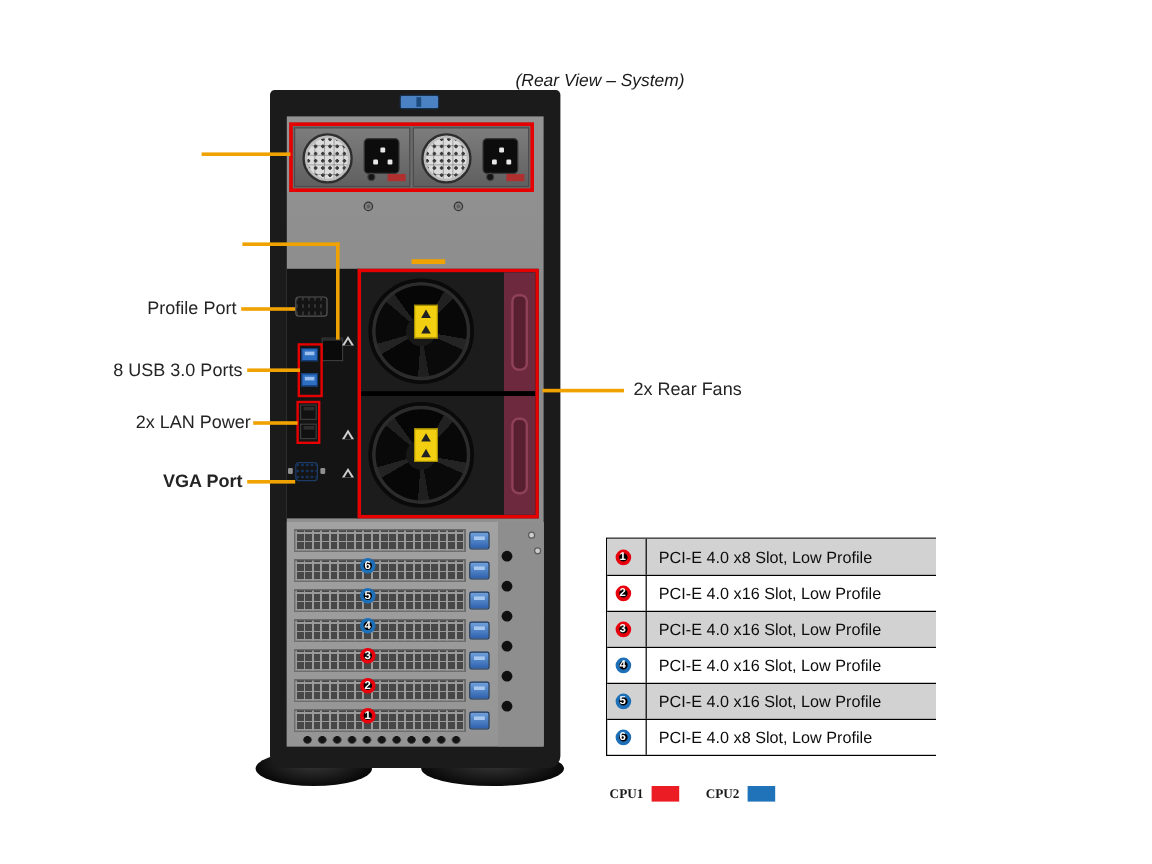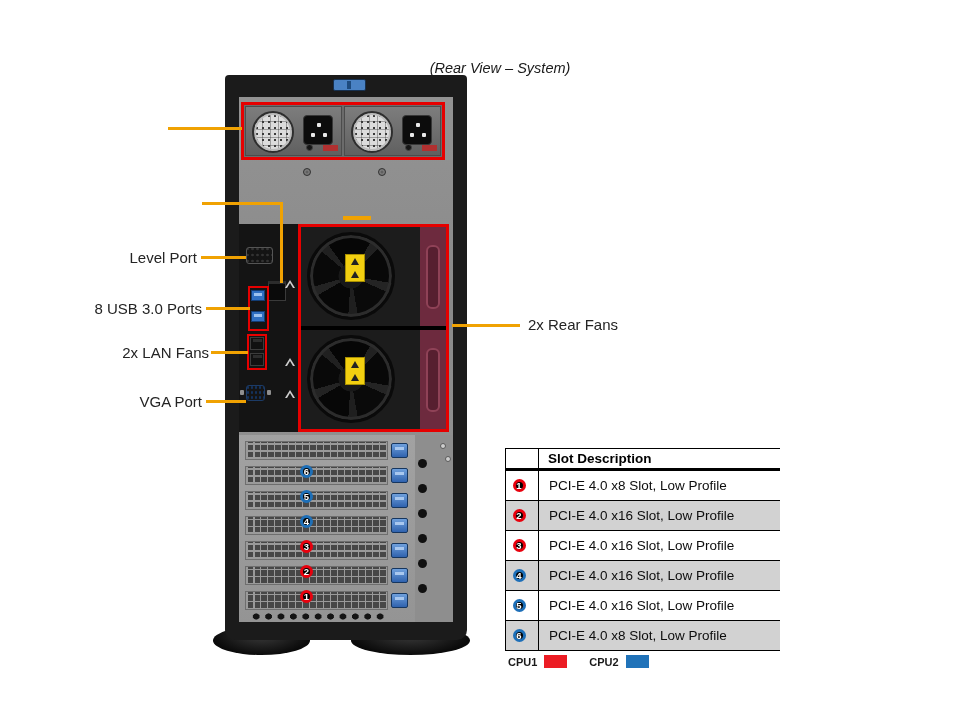--- a/index.html
+++ b/index.html
@@ -125,21 +125,21 @@
   .col-badge { width:33px; align-self:stretch; border-right:1px solid #000;
     display:flex; align-items:center; justify-content:center; flex:none; }
   .slot-header-label { font-weight:bold; font-size:13.5px; padding-left:9px; color:#000; }
   .slot-row { display:flex; height:30px; align-items:center; border-top:1px solid #000; }
   .slot-row:first-of-type { border-top:none; }
   .slot-row:nth-of-type(odd) { background:#d2d2d2; }
   .table-badge { width:13px; height:13px; border-radius:50%; background:#000; border:3.5px solid #000;
     color:#fff; font-size:9.5px; font-weight:bold; display:flex; align-items:center; justify-content:center;
     margin-left:-6px; }
   .slot-desc { font-size:13.5px; color:#0d0d0d; padding-left:10px; }
-  .legend { position:absolute; left:508px; top:655px; display:flex; align-items:center; gap:7px; z-index:6; }
+  .legend { position:absolute; left:508px; top:655px; display:flex; align-items:center; gap:7px; z-index:6;font-family:Liberation Serif, serif; }
   .legend-label { font-size:11px; font-weight:bold; color:#1a1a1a; }
   .legend-swatch { width:23px; height:13px; background:#888; }
   .legend-gap { width:8px; }
 </style>
 </head>
 <body>
 
 <div class="stage">
 
   <div class="diagram-title">(Rear View – System)</div>
@@ -244,41 +244,37 @@
     </div>
 
     <div class="chassis-badge cb0" style="border-color: rgb(29, 111, 184);">6</div>
     <div class="chassis-badge cb1" style="border-color: rgb(29, 111, 184);">5</div>
     <div class="chassis-badge cb2" style="border-color: rgb(29, 111, 184);">4</div>
     <div class="chassis-badge cb3" style="border-color: rgb(232, 0, 13);">3</div>
     <div class="chassis-badge cb4" style="border-color: rgb(232, 0, 13);">2</div>
     <div class="chassis-badge cb5" style="border-color: rgb(232, 0, 13);">1</div>
   </div>
 
-  <div class="callout right-align" style="left:105px; top:248px; width:92px;">Level Port</div>
+  <div class="callout right-align" style="left:105px; top:248px; width:92px;">Profile Port</div>
   <div class="callout right-align" style="left:78px; top:299px; width:124px;">8 USB 3.0 Ports</div>
-  <div class="callout right-align" style="left:102px; top:343px; width:107px;">2x LAN Fans</div>
-  <div class="callout right-align" style="left:126px; top:392px; width:76px;">VGA Port</div>
+  <div class="callout right-align" style="left:102px; top:343px; width:107px;">2x LAN Power</div>
+  <div class="callout right-align" style="left:126px; top:392px; width:76px;font-weight:bold;">VGA Port</div>
   <div class="callout" style="left:528px; top:315px; width:120px;">2x Rear Fans</div>
 
   <div class="leader" style="left: 168px; top: 127px; width: 74px; height: 3px; background-color: rgb(240, 162, 2);"></div>
   <div class="leader" style="left: 202px; top: 202px; width: 81px; height: 3px; background-color: rgb(240, 162, 2);"></div>
   <div class="leader" style="left: 280px; top: 202px; width: 3px; height: 81px; background-color: rgb(240, 162, 2);"></div>
   <div class="leader" style="left: 201px; top: 256px; width: 45px; height: 3px; background-color: rgb(240, 162, 2);"></div>
   <div class="leader" style="left: 206px; top: 307px; width: 44px; height: 3px; background-color: rgb(240, 162, 2);"></div>
   <div class="leader" style="left: 211px; top: 351px; width: 37px; height: 3px; background-color: rgb(240, 162, 2);"></div>
   <div class="leader" style="left: 206px; top: 400px; width: 40px; height: 3px; background-color: rgb(240, 162, 2);"></div>
   <div class="leader" style="left: 452px; top: 324px; width: 68px; height: 3px; background-color: rgb(240, 162, 2);"></div>
   <div class="leader" style="left: 343px; top: 216px; width: 28px; height: 4px; background-color: rgb(240, 162, 2);"></div>
 
   <div class="slot-table">
-    <div class="slot-header">
-      <div class="col-badge"></div>
-      <div class="slot-header-label">Slot Description</div>
-    </div>
     <div class="slot-row">
       <div class="col-badge">
           <div class="table-badge" style="border-color: rgb(232, 0, 13);">1</div>
         </div>
       <div class="slot-desc">PCI-E 4.0 x8 Slot, Low Profile</div>
     </div>
     <div class="slot-row">
       <div class="col-badge">
           <div class="table-badge" style="border-color: rgb(232, 0, 13);">2</div>
         </div>

